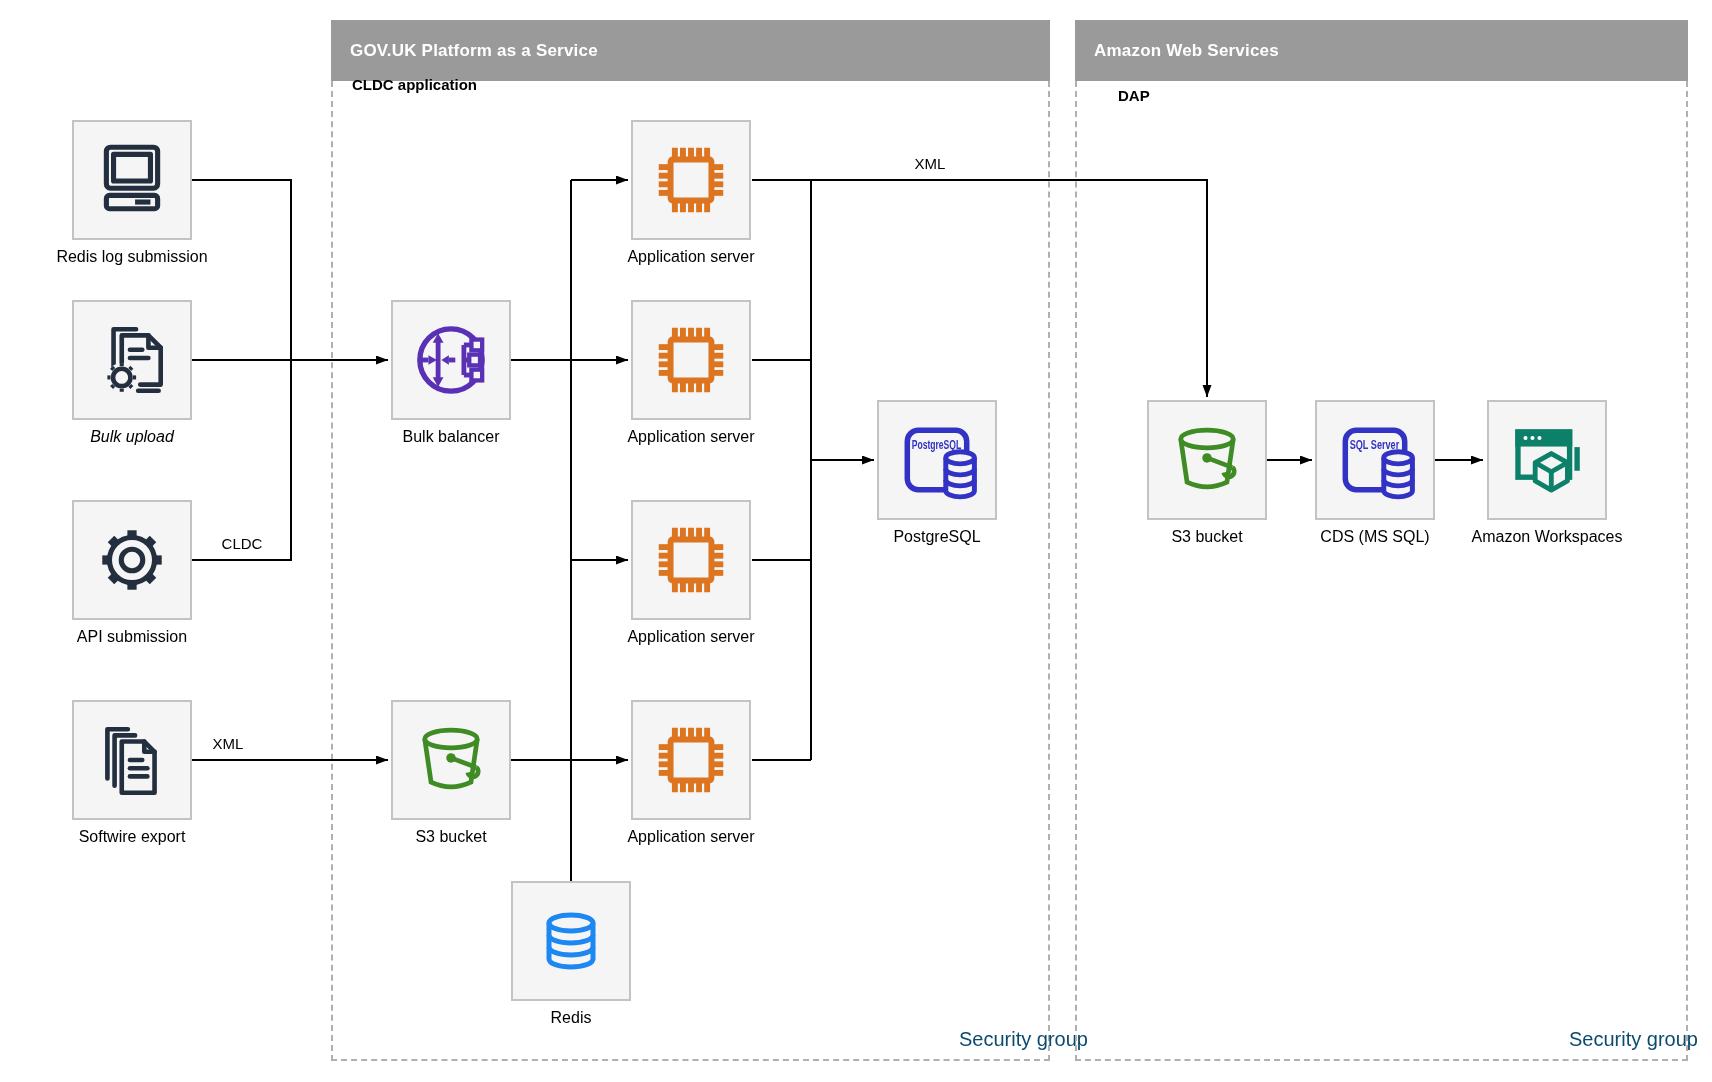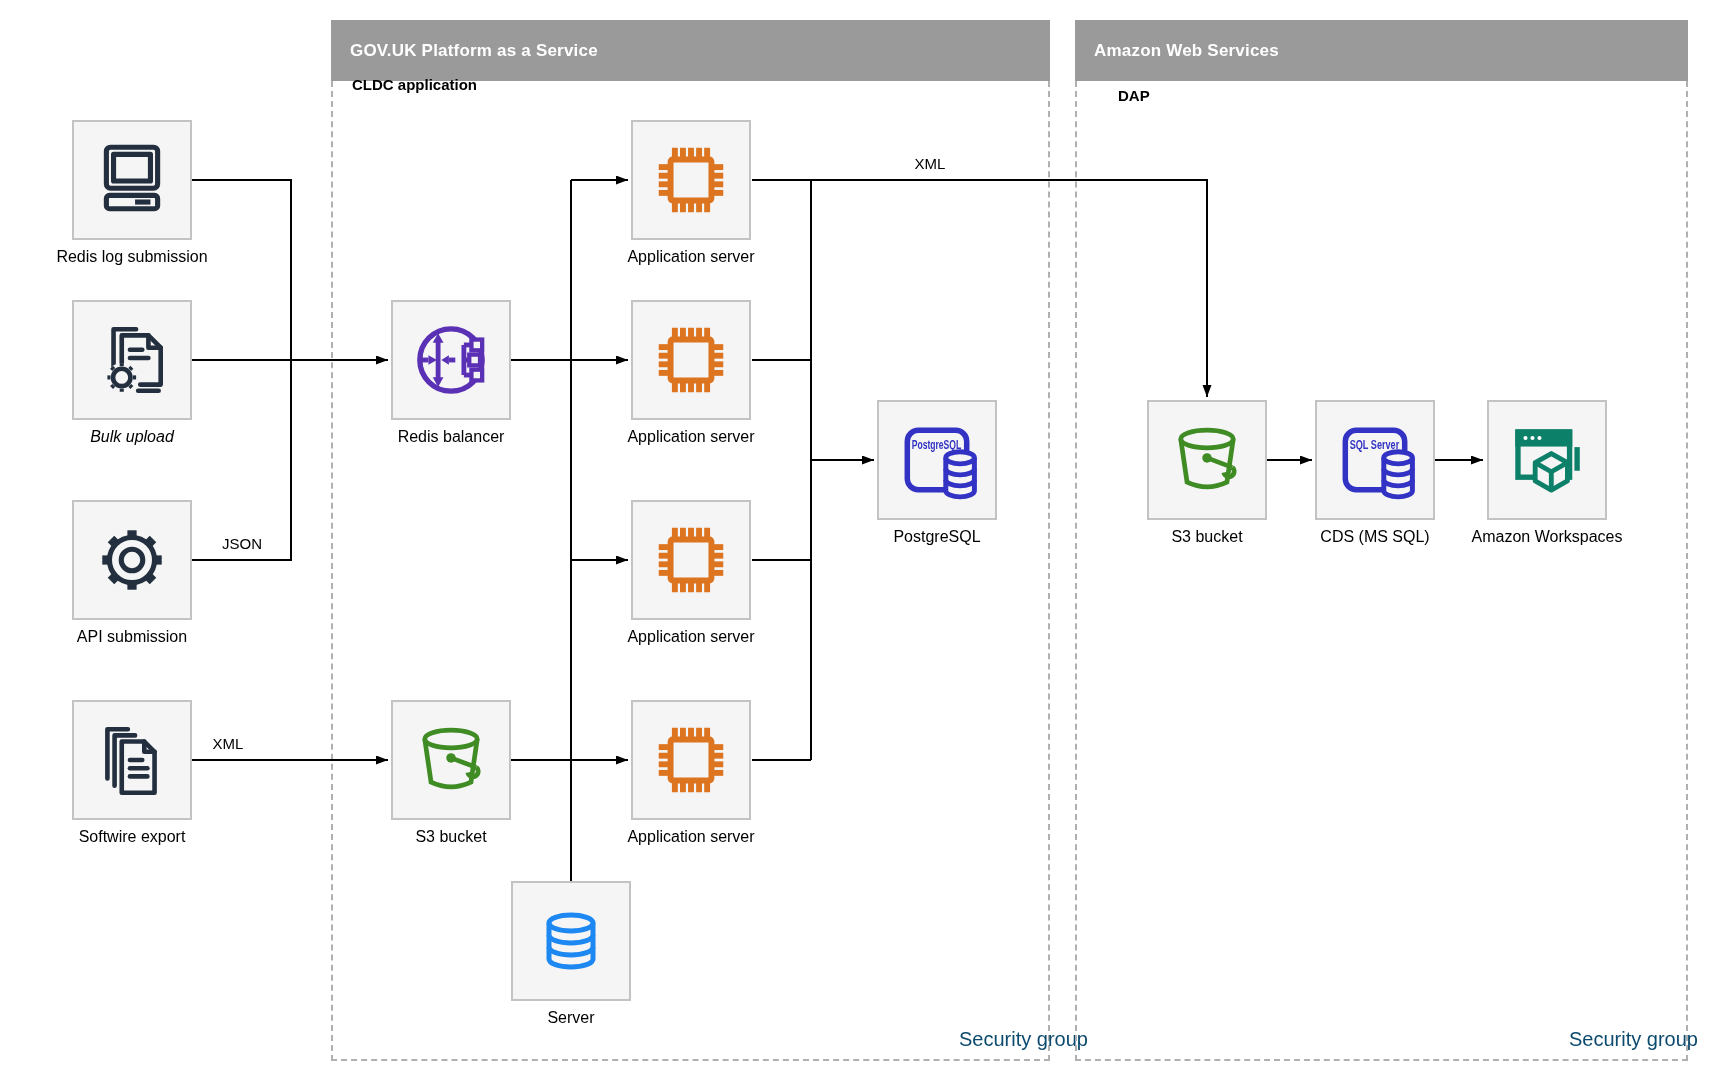--- a/index.html
+++ b/index.html
@@ -281,39 +281,39 @@
     </div>
     <div class="node-label">Softwire export</div>
   </div>
 
   <div class="node" style="left:391px;top:300px;">
     <div class="node-box">
       <svg width="86" height="86" viewBox="0 0 80 80">
           <use href="#i-lb"></use>
         </svg>
     </div>
-    <div class="node-label">Redis balancer</div>
+    <div class="node-label">Bulk balancer</div>
   </div>
 
   <div class="node" style="left:391px;top:700px;">
     <div class="node-box">
       <svg width="84" height="84" viewBox="0 0 80 80">
           <use href="#i-bucket"></use>
         </svg>
     </div>
     <div class="node-label">S3 bucket</div>
   </div>
 
   <div class="node" style="left:511px;top:881px;">
     <div class="node-box">
       <svg width="80" height="80" viewBox="0 0 80 80">
           <use href="#i-db"></use>
         </svg>
     </div>
-    <div class="node-label">Server</div>
+    <div class="node-label">Redis</div>
   </div>
 
   <div class="node" style="left:631px;top:120px;">
     <div class="node-box">
       <svg width="86" height="86" viewBox="0 0 80 80">
           <use href="#i-chip"></use>
         </svg>
     </div>
     <div class="node-label">Application server</div>
   </div>
@@ -374,17 +374,17 @@
 
   <div class="node" style="left:1315px;top:400px;">
     <div class="node-box">
       <svg width="88" height="88" viewBox="0 0 80 80">
           <use href="#i-sqlserver"></use>
         </svg>
     </div>
     <div class="node-label">CDS (MS SQL)</div>
   </div>
 
-  <div class="edge-label" style="left:242px;top:552px;">JSON</div>
+  <div class="edge-label" style="left:242px;top:552px;">CLDC</div>
   <div class="edge-label" style="left:228px;top:752px;">XML</div>
   <div class="edge-label" style="left:930px;top:172px;">XML</div>
 
 </div>
 
 </body></html>

